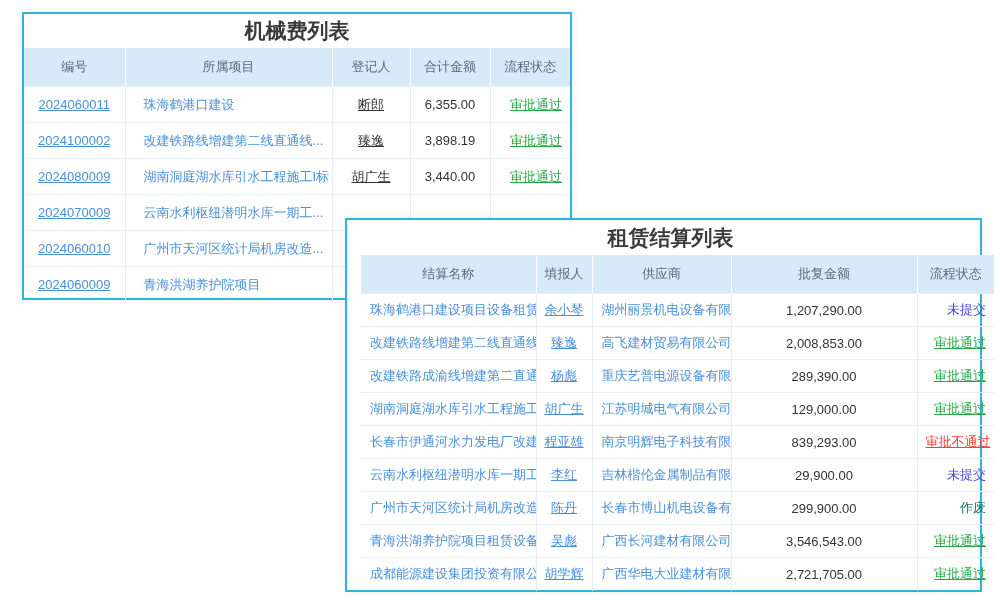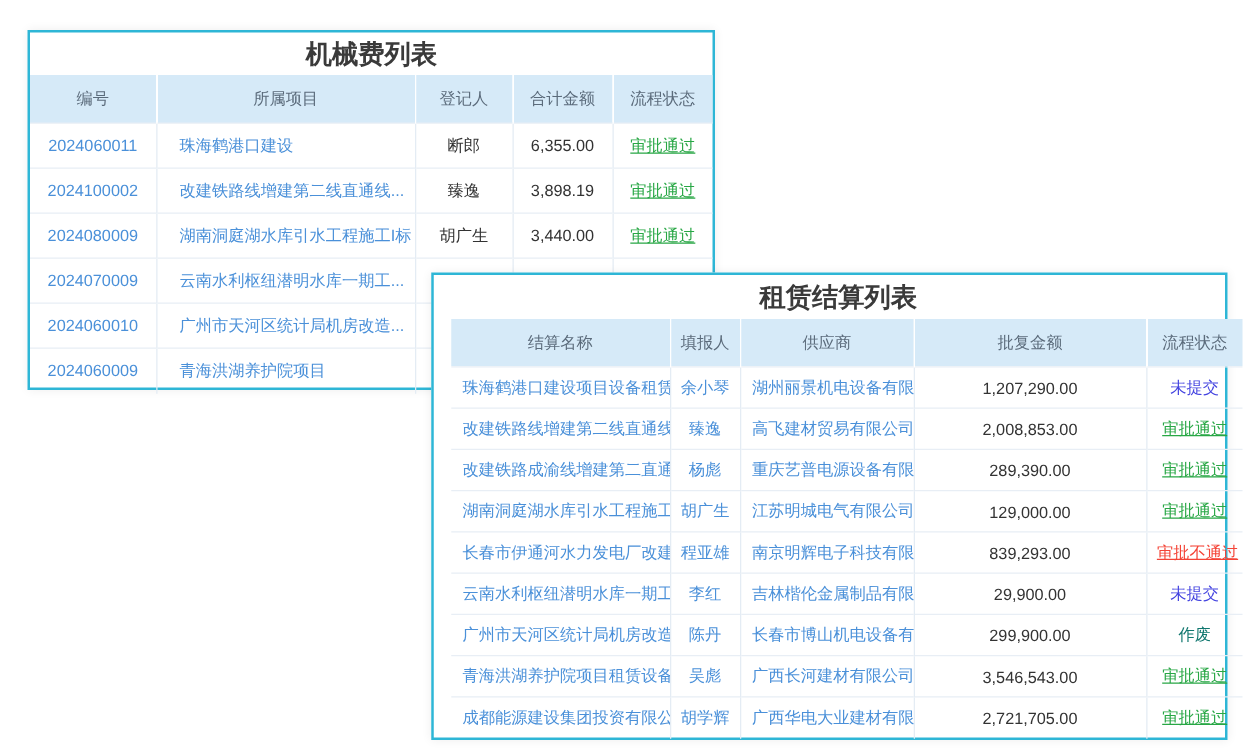--- a/index.html
+++ b/index.html
@@ -15,33 +15,33 @@
   th{background:#d6eaf8;color:#5b6b7b;font-size:13px;font-weight:normal;text-align:center;
      border-right:1px solid #ffffff;padding:0;overflow:hidden;white-space:nowrap;}
   th:last-child{border-right:none;}
   td{font-size:13px;color:#333333;border-top:1px solid #e8eef5;border-right:1px solid #e4ecf4;
      padding:0 8px;overflow:hidden;white-space:nowrap;text-overflow:clip;box-sizing:border-box;}
   td:last-child{border-right:none;}
 
   .t1 th{height:38px;} .t1 td{height:36px;}
   .t2 th{height:38px;} .t2 td{height:33px;}
 
-  td.c-center{text-align:center;}
+  td.c-center{text-align:center;text-decoration:underline;}
   td.c-left{text-align:left;padding-left:18px;}
   .t2 td.c-left{padding-left:9px;}
   td.link{color:#4a90d9;}
   td.amount{text-align:center;color:#333333;}
 
-  td.status{text-align:center;}
+  td.status{text-align:right;}
   td[data-status="approved"]{color:#28a745;text-decoration:underline;}
   td[data-status="rejected"]{color:#f44336;text-decoration:underline;}
   td[data-status="unsubmitted"]{color:#4444e0;}
   td[data-status="voided"]{color:#0f766e;}
 
-  #panel-machinery{left:22px;top:12px;width:550px;height:288px;z-index:1;margin-top:12px;}
+  #panel-machinery{left:22px;top:12px;width:550px;height:288px;z-index:1;}
   #panel-machinery .panel-title{height:34px;}
   #panel-lease{left:345px;top:218px;width:637px;height:374px;z-index:2;padding-left:14px;}
   #panel-lease .panel-title{height:35px;}
 </style>
 </head>
 <body>
 
 <div class="canvas">
 
   <div class="panel" id="panel-machinery">

